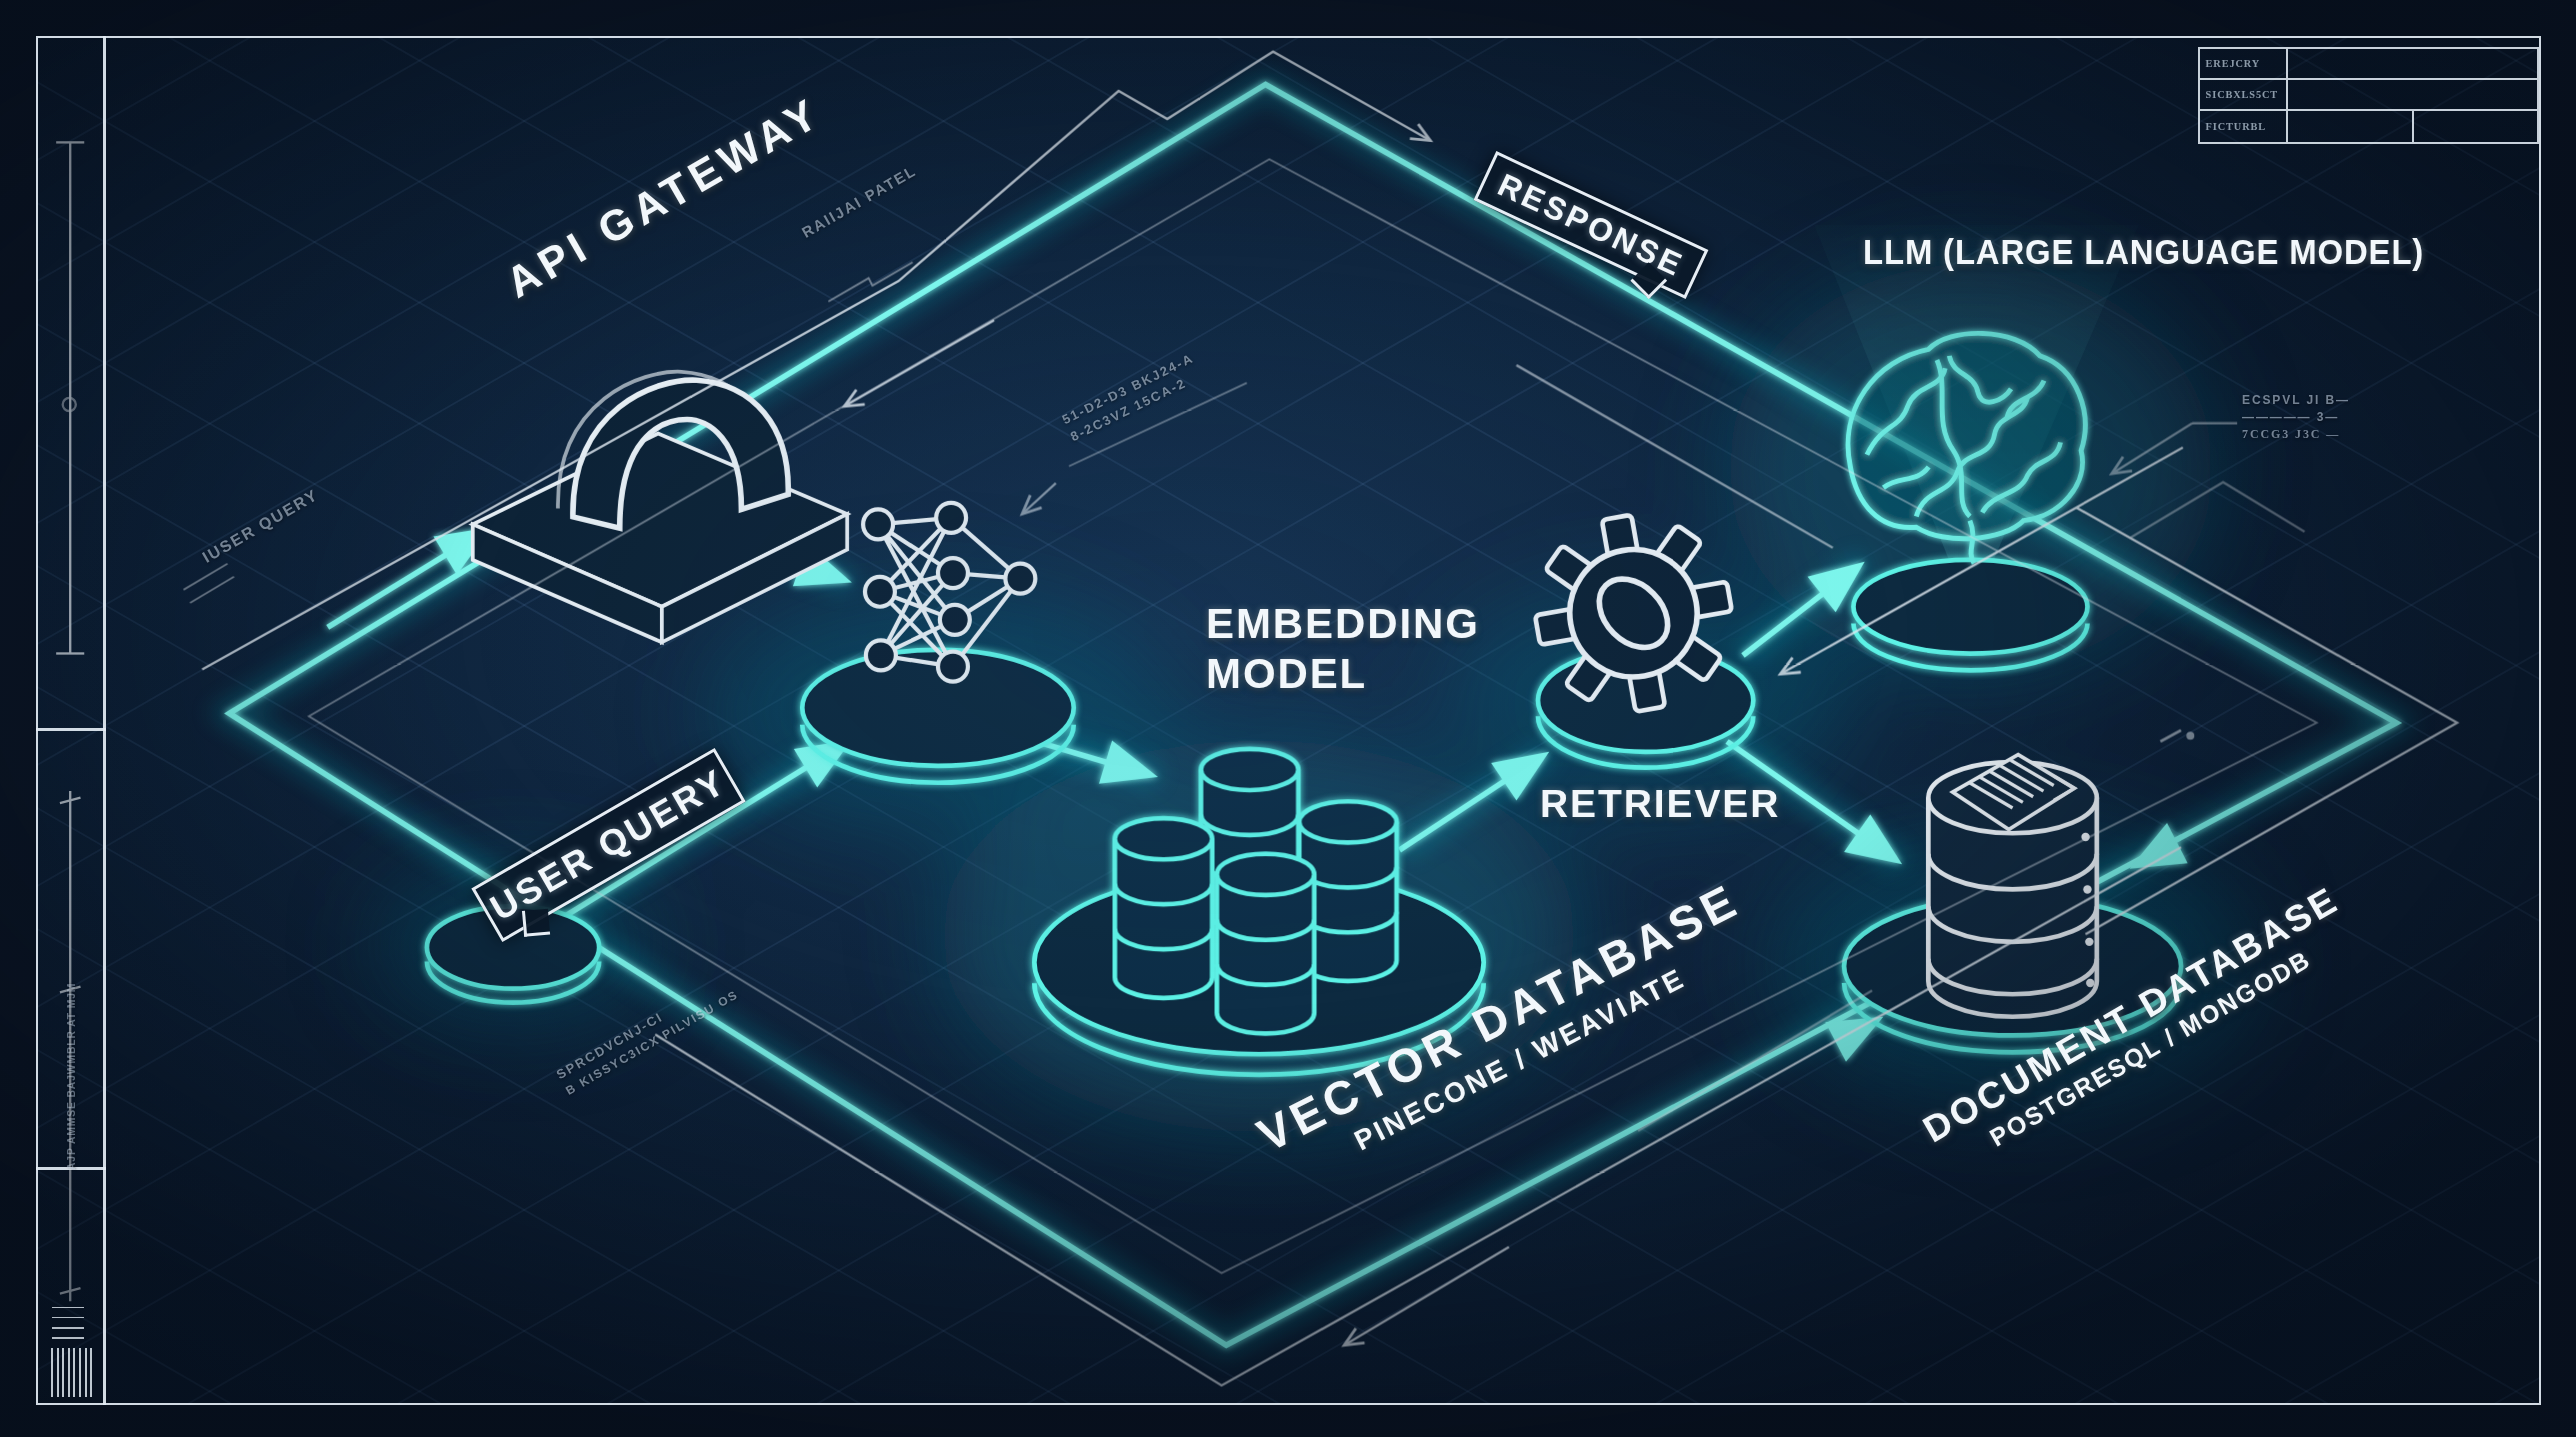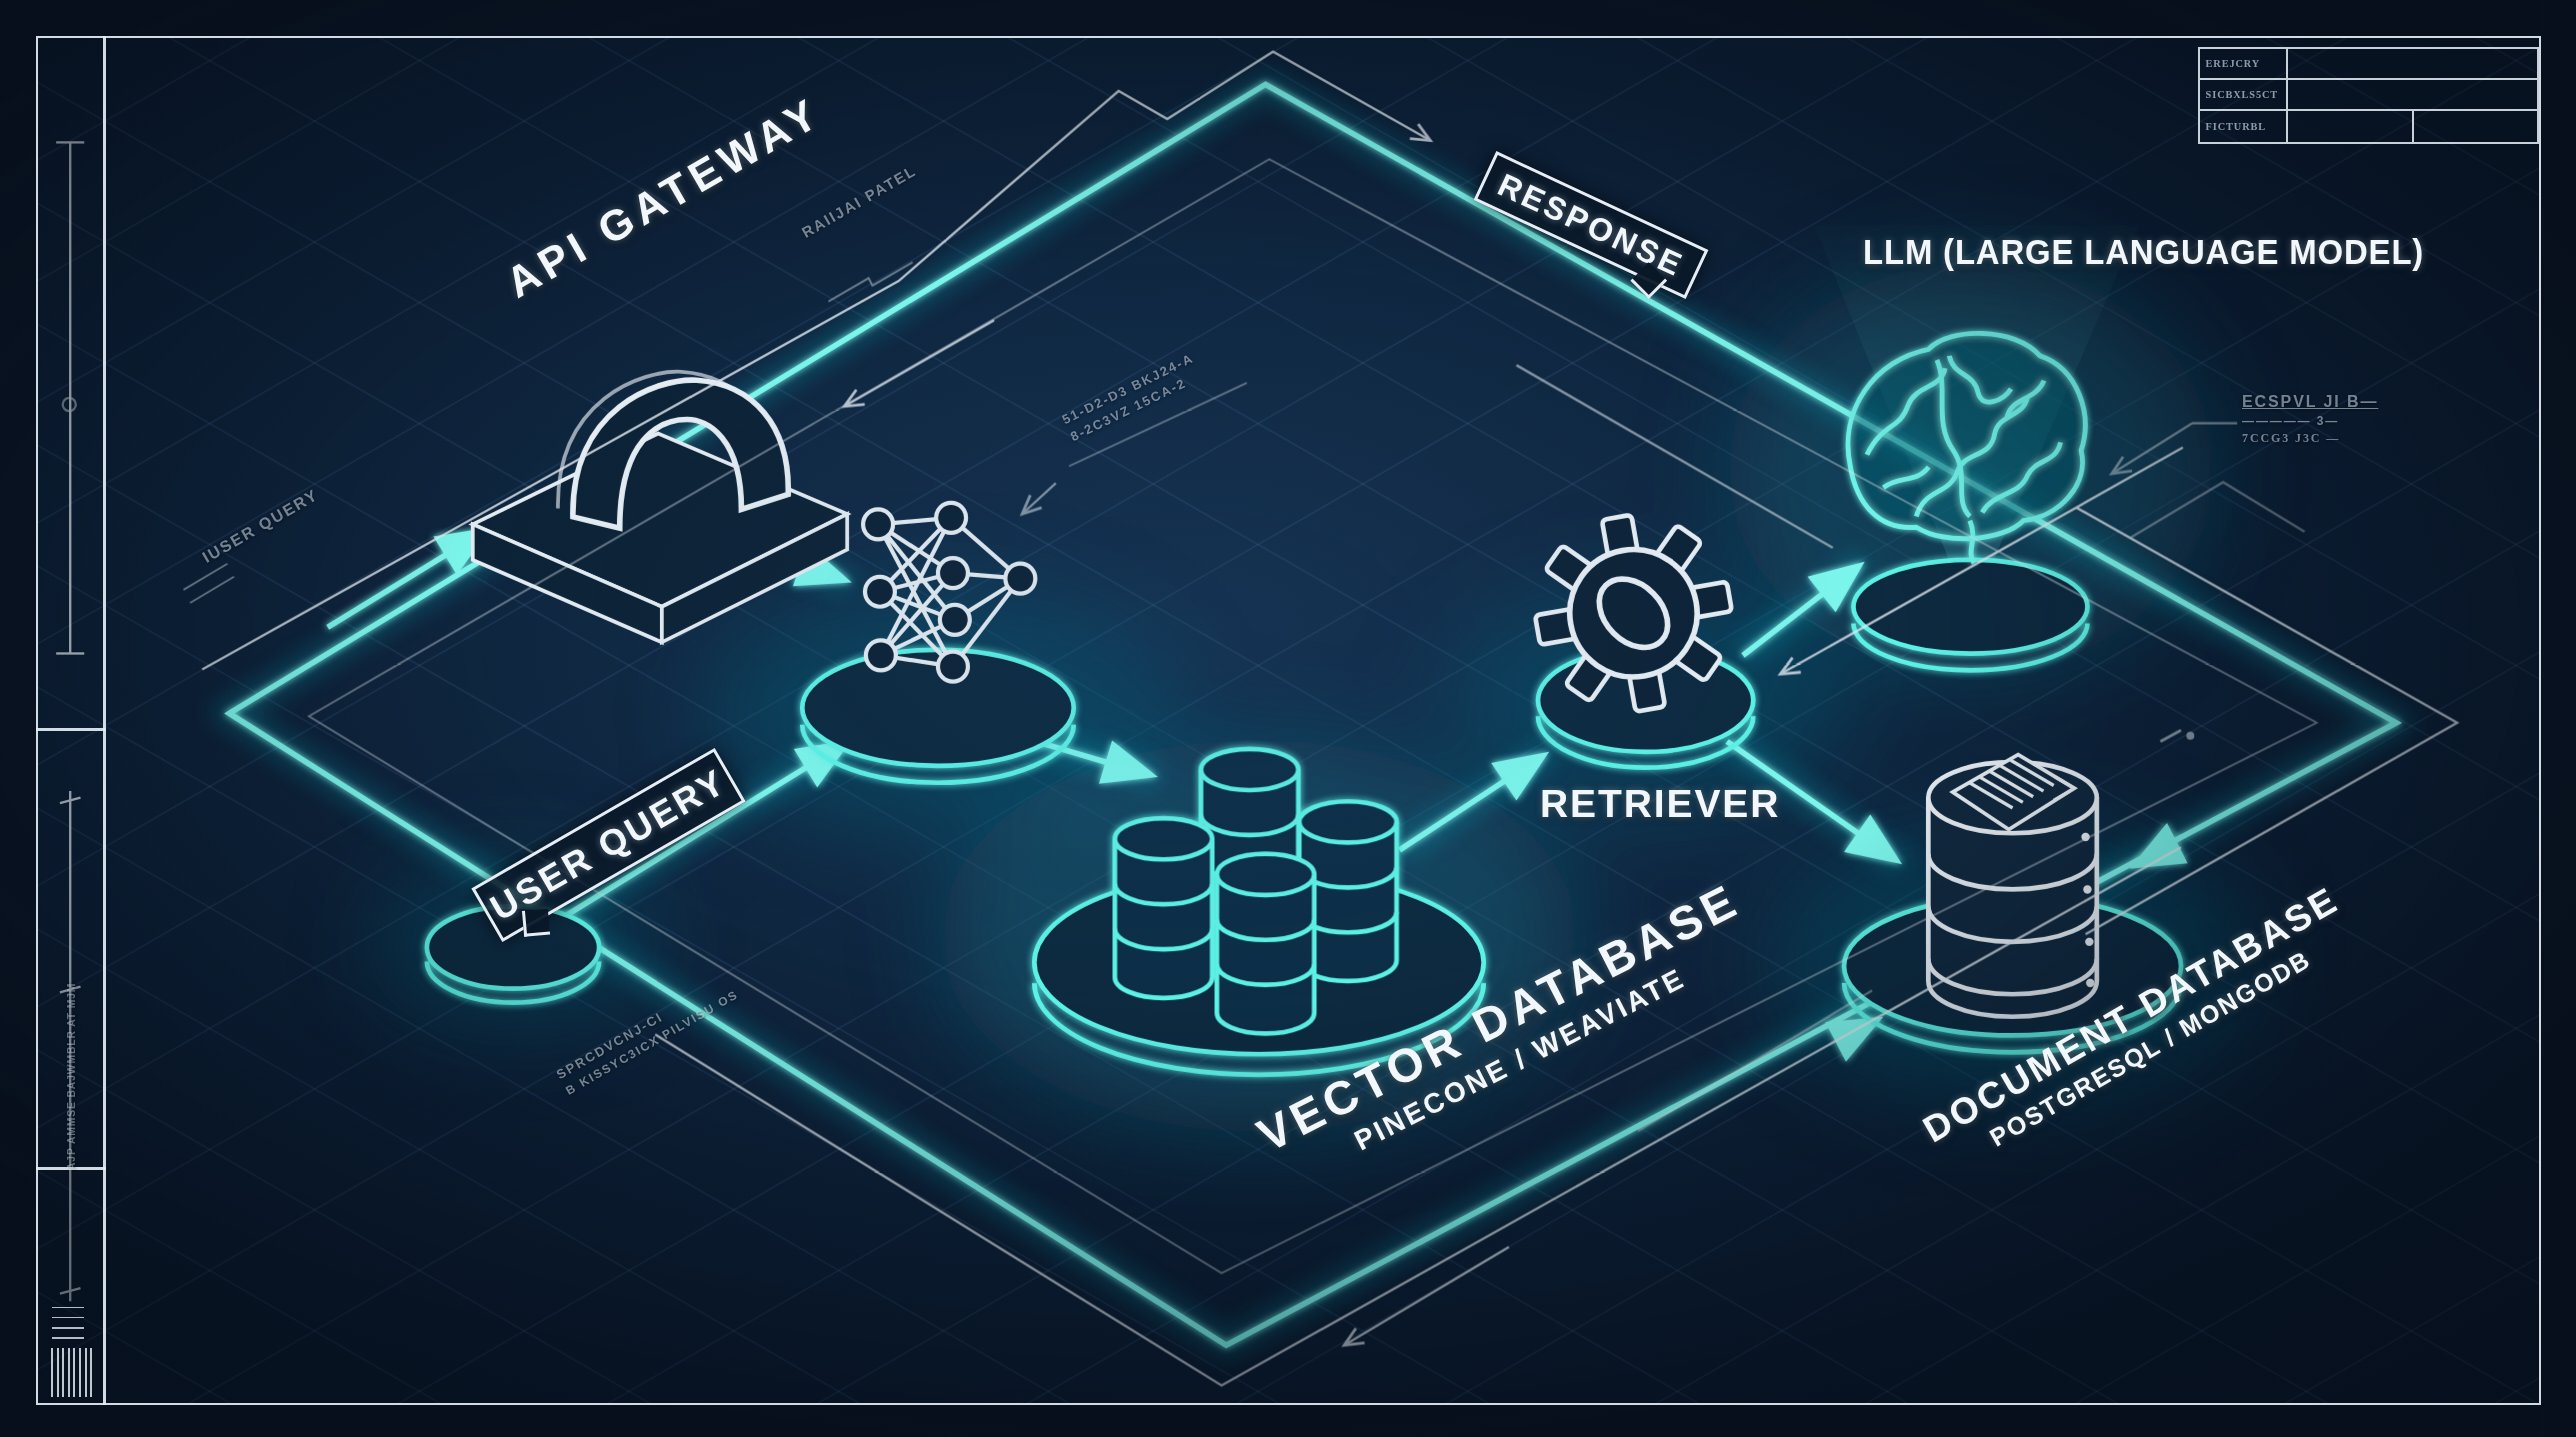--- a/index.html
+++ b/index.html
@@ -371,20 +371,24 @@
   </div>
   <div class="tb-row">
     <div class="tb-label">FICTURBL</div>
     <div class="tb-cell"></div>
     <div class="tb-cell tb-split"></div>
   </div>
 </div>
 
 <div class="lbl" style="left:510px;top:262px;font-size:43px;letter-spacing:5.6px;transform:rotate(-30deg);transform-origin:left center;">API GATEWAY</div>
 
+<div class="lbl" style="left:1206px;top:599px;font-size:42px;line-height:1.2;letter-spacing:1.9px;">
+  <div>EMBEDDING</div>
+  <div>MODEL</div>
+</div>
 
 <div class="lbl" style="left:1540px;top:782px;font-size:39px;letter-spacing:1.9px;">RETRIEVER</div>
 
 <div class="lbl" style="left:1863px;top:232px;font-size:35px;letter-spacing:0.9px;transform:scaleX(0.94);transform-origin:left center;">LLM (LARGE LANGUAGE MODEL)</div>
 
 <div class="lbl" style="left:1179px;top:988px;width:655px;text-align:center;transform:rotate(-27deg);">
   <div style="font-size:47px;letter-spacing:4.7px;">VECTOR DATABASE</div>
   <div style="font-size:28px;letter-spacing:2.8px;margin-top:3.7px;">PINECONE / WEAVIATE</div>
 </div>
 
@@ -406,21 +410,21 @@
 <div class="note" style="left:204px;top:550px;font-size:16px;transform:rotate(-30deg);transform-origin:left center;">IUSER QUERY</div>
 
 <div class="note" style="left:803px;top:225px;font-size:15px;transform:rotate(-30deg);transform-origin:left center;">RAIIJAI PATEL</div>
 
 <div class="note" style="left:1067px;top:412px;transform:rotate(-26deg);transform-origin:left center;">
   <div style="font-size:13px;">51-D2-D3 BKJ24-A</div>
   <div style="font-size:13px;margin-top:3.7px;">8-2C3VZ 15CA-2</div>
 </div>
 
 <div class="note" style="left:2242px;top:393px;">
-  <div style="font-size:16px;text-decoration:underline;">ECSPVL JI B—</div>
+  <div style="font-size:12px;">ECSPVL JI B—</div>
   <div style="font-size:12px;margin-top:2.8px;">————— 3—</div>
   <div style="font-size:12px;margin-top:2.8px;font-family:Liberation Serif, serif;">7CCG3 J3C —</div>
 </div>
 
 <div class="note" style="left:562px;top:1067px;transform:rotate(-30deg);transform-origin:left center;">
   <div style="font-size:13px;">SPRCDVCNJ-CI</div>
   <div style="font-size:12px;margin-top:3.7px;">B KISSYC3ICX PILVISU OS</div>
 </div>
 
 <div class="note" style="left:66px;top:1170px;font-size:10.3px;letter-spacing:0.9px;transform:rotate(-90deg);transform-origin:left top;opacity:.8;">AJP AMMSE BAJWMBLR AT MJM</div>

